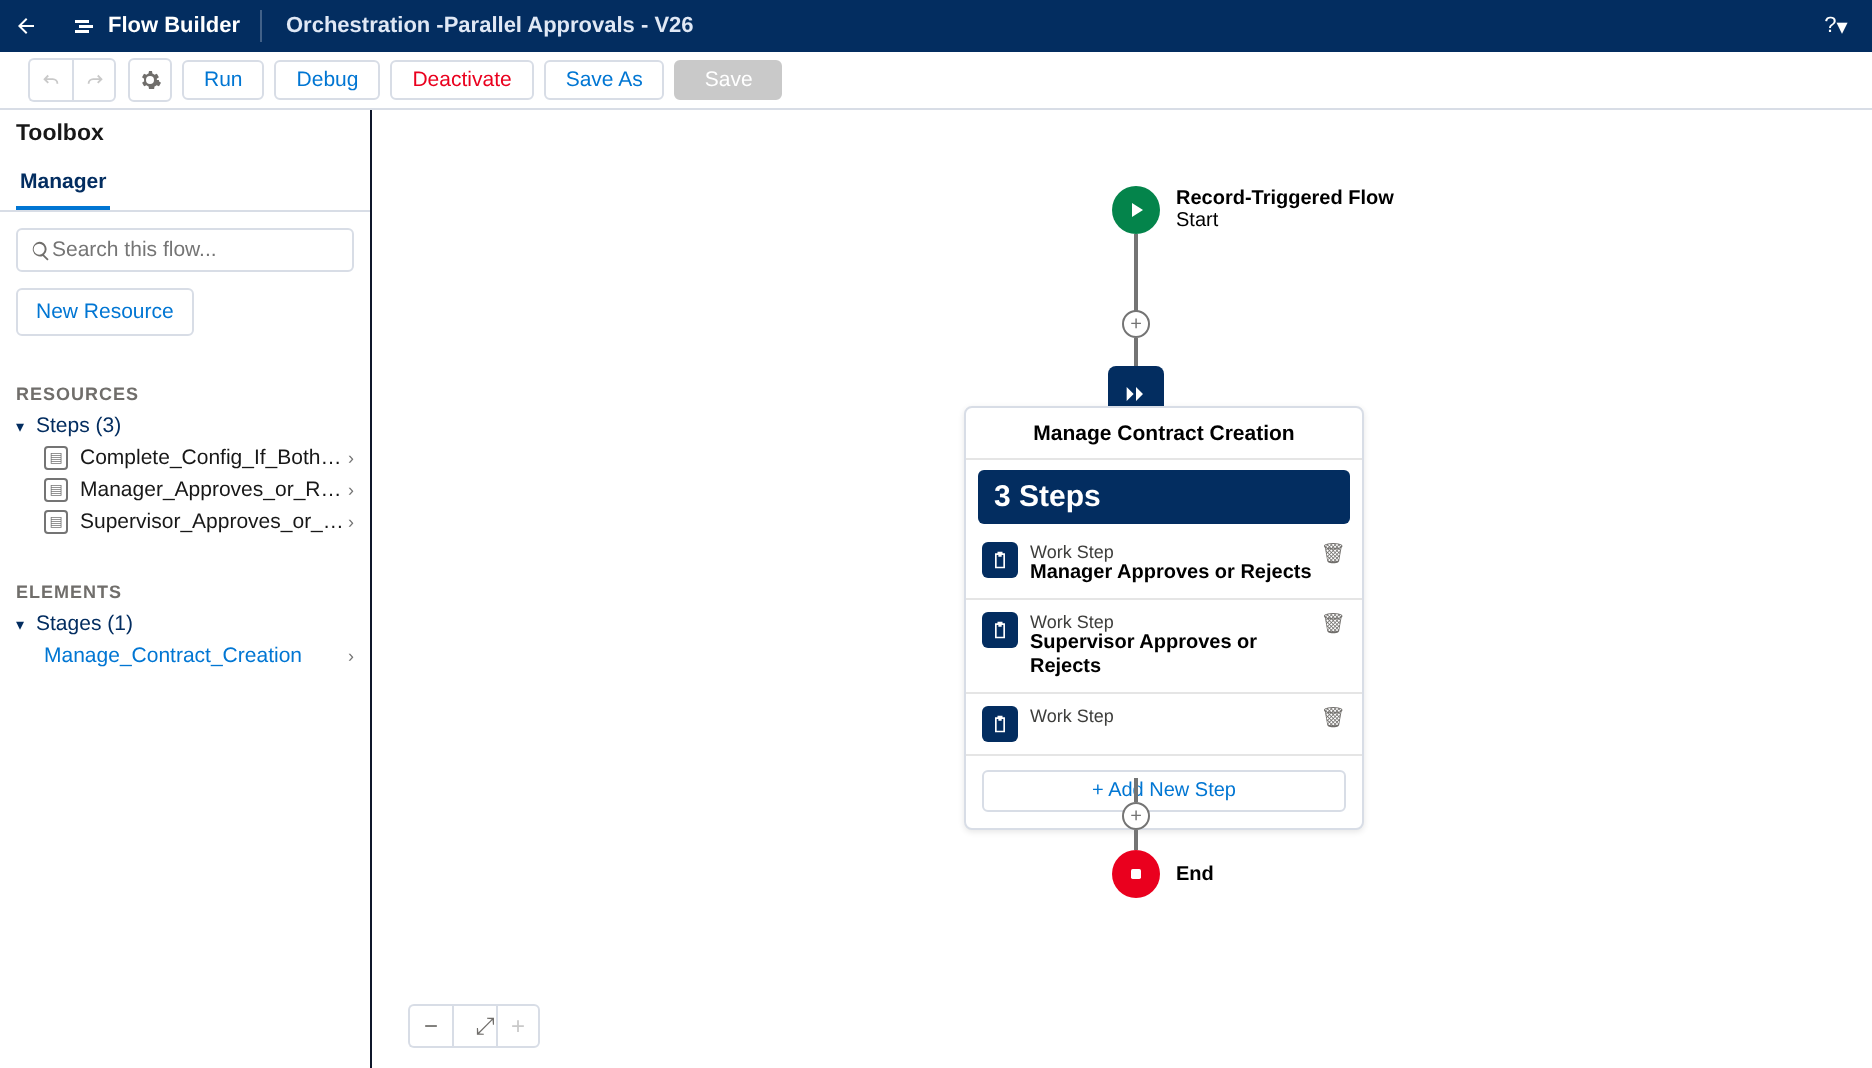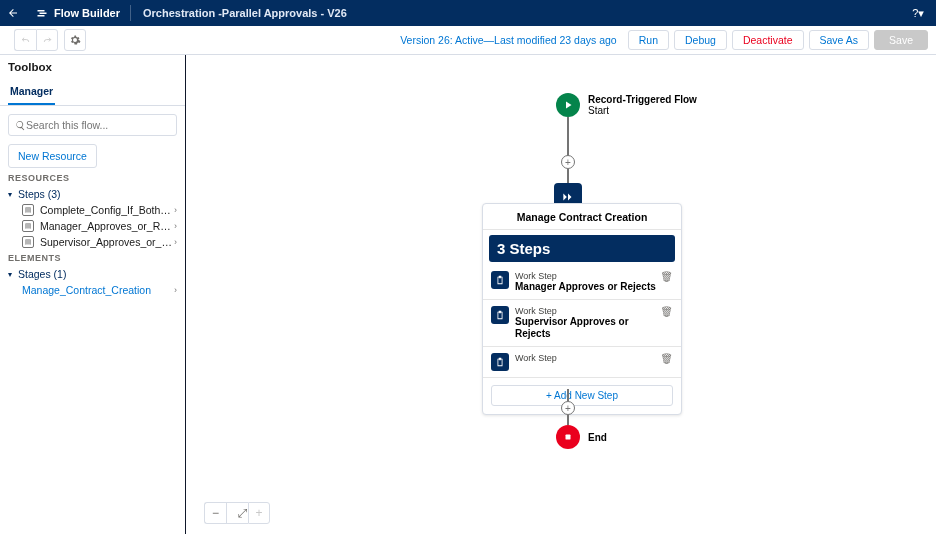--- a/index.html
+++ b/index.html
@@ -27,21 +27,21 @@
 
 .main { display: flex; height: calc(534px - 26px - 29px); }
 
 .sidebar { width: 186px; border-right: 1px solid #0f172a; padding: 6px 8px; font-size: 10.5px; overflow:hidden;}
 .sidebar .toolbox { font-weight: 700; color: #181818; margin-bottom: 6px; font-size:11.5px;}
 .tabs { border-bottom: 1px solid #d8dde6; display: flex; margin: 0 -8px; padding: 0 8px;}
 .tabs .tab { padding: 6px 2px; font-weight: 600; color: #032d60; border-bottom: 2px solid #0176d3; font-size:10.5px;}
 .search { margin-top: 8px; border: 1px solid #d8dde6; border-radius: 3px; display: flex; align-items: center; padding: 4px 6px; color:#706e6b;}
 .search input { border: none; outline: none; font-size: 10.5px; flex:1; color:#706e6b;}
 .new-res { margin-top: 8px; border: 1px solid #d8dde6; border-radius: 3px; padding: 5px 9px; color: #0176d3; display: inline-block; cursor:pointer;}
-.section-label { margin-top: 5px; font-size: 9px; letter-spacing: .5px; color: #706e6b; text-transform: uppercase; font-weight:600;}
+.section-label { margin-top: 24px; font-size: 9px; letter-spacing: .5px; color: #706e6b; text-transform: uppercase; font-weight:600;}
 .tree-item { display: flex; align-items: center; margin-top: 5px; color: #032d60; cursor:pointer;}
 .tree-item .chev { width: 10px; font-size:8px;}
 .tree-sub { display: flex; align-items: center; margin-top: 4px; padding-left: 14px; cursor:pointer;}
 .tree-sub .ri { width:12px; height:12px; border:1px solid #747474; border-radius:2px; margin-right:6px; font-size:7px; display:flex;align-items:center;justify-content:center;color:#747474;}
 .tree-sub .txt { flex:1; color:#181818; font-size:10.5px; overflow:hidden; text-overflow:ellipsis; white-space:nowrap;}
 .tree-sub .go { color:#747474; font-size:9px;}
 .tree-sub.link .txt { color:#0176d3;}
 
 .canvas { flex: 1; position: relative; background: #fff; }
 
@@ -115,21 +115,20 @@
           <path d="M15 14l4-4-4-4M19 10h-9a5 5 0 00-5 5v0"></path>
         </svg>
       </div>
   </div>
   <div class="gear">
       <svg width="12" height="12" viewBox="0 0 24 24" fill="#706e6b">
         <path d="M12 8a4 4 0 100 8 4 4 0 000-8zm9 4a7 7 0 01-.1 1.2l2.1 1.6-2 3.4-2.5-1a7 7 0 01-2 1.2l-.4 2.6H11l-.4-2.6a7 7 0 01-2-1.2l-2.5 1-2-3.4 2.1-1.6A7 7 0 016 12a7 7 0 01.1-1.2L4 9.2l2-3.4 2.5 1a7 7 0 012-1.2L11 3h3l.4 2.6a7 7 0 012 1.2l2.5-1 2 3.4-2.1 1.6c0 .4.1.8.1 1.2z"></path>
       </svg>
     </div>
 
-  <div class="status">Version 26: Active—Last modified 23 days ago</div>
   <div class="btn">Run</div>
   <div class="btn">Debug</div>
   <div class="btn danger">Deactivate</div>
   <div class="btn">Save As</div>
   <div class="btn save">Save</div>
 </div>
 
 <div class="main">
   <div class="sidebar">
     <div class="toolbox">Toolbox</div>

